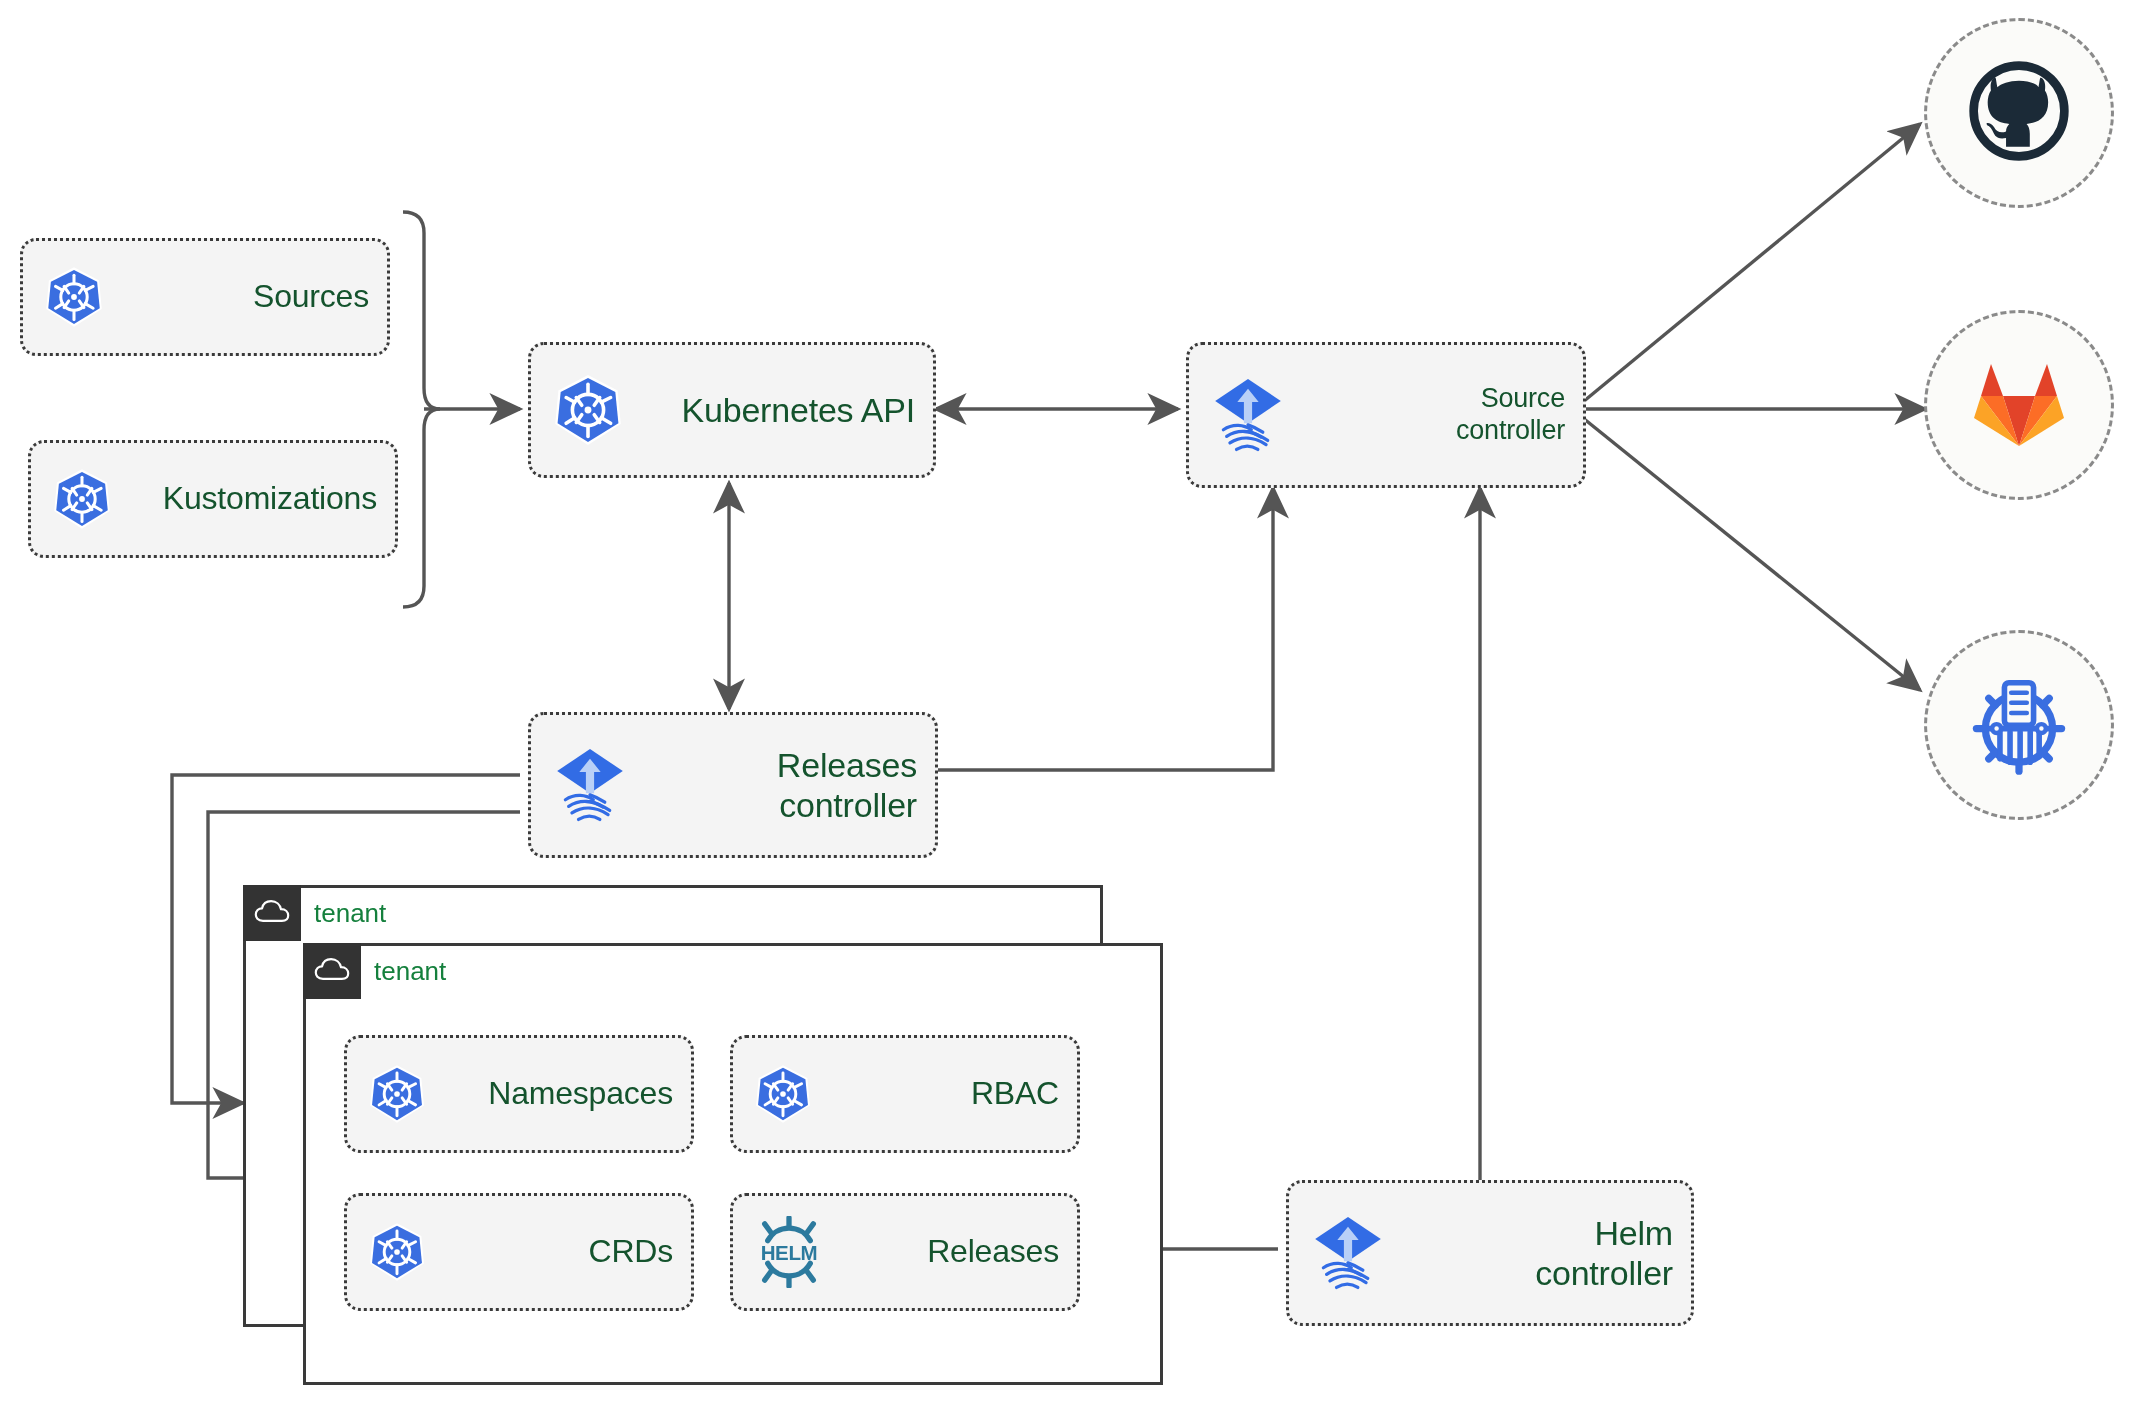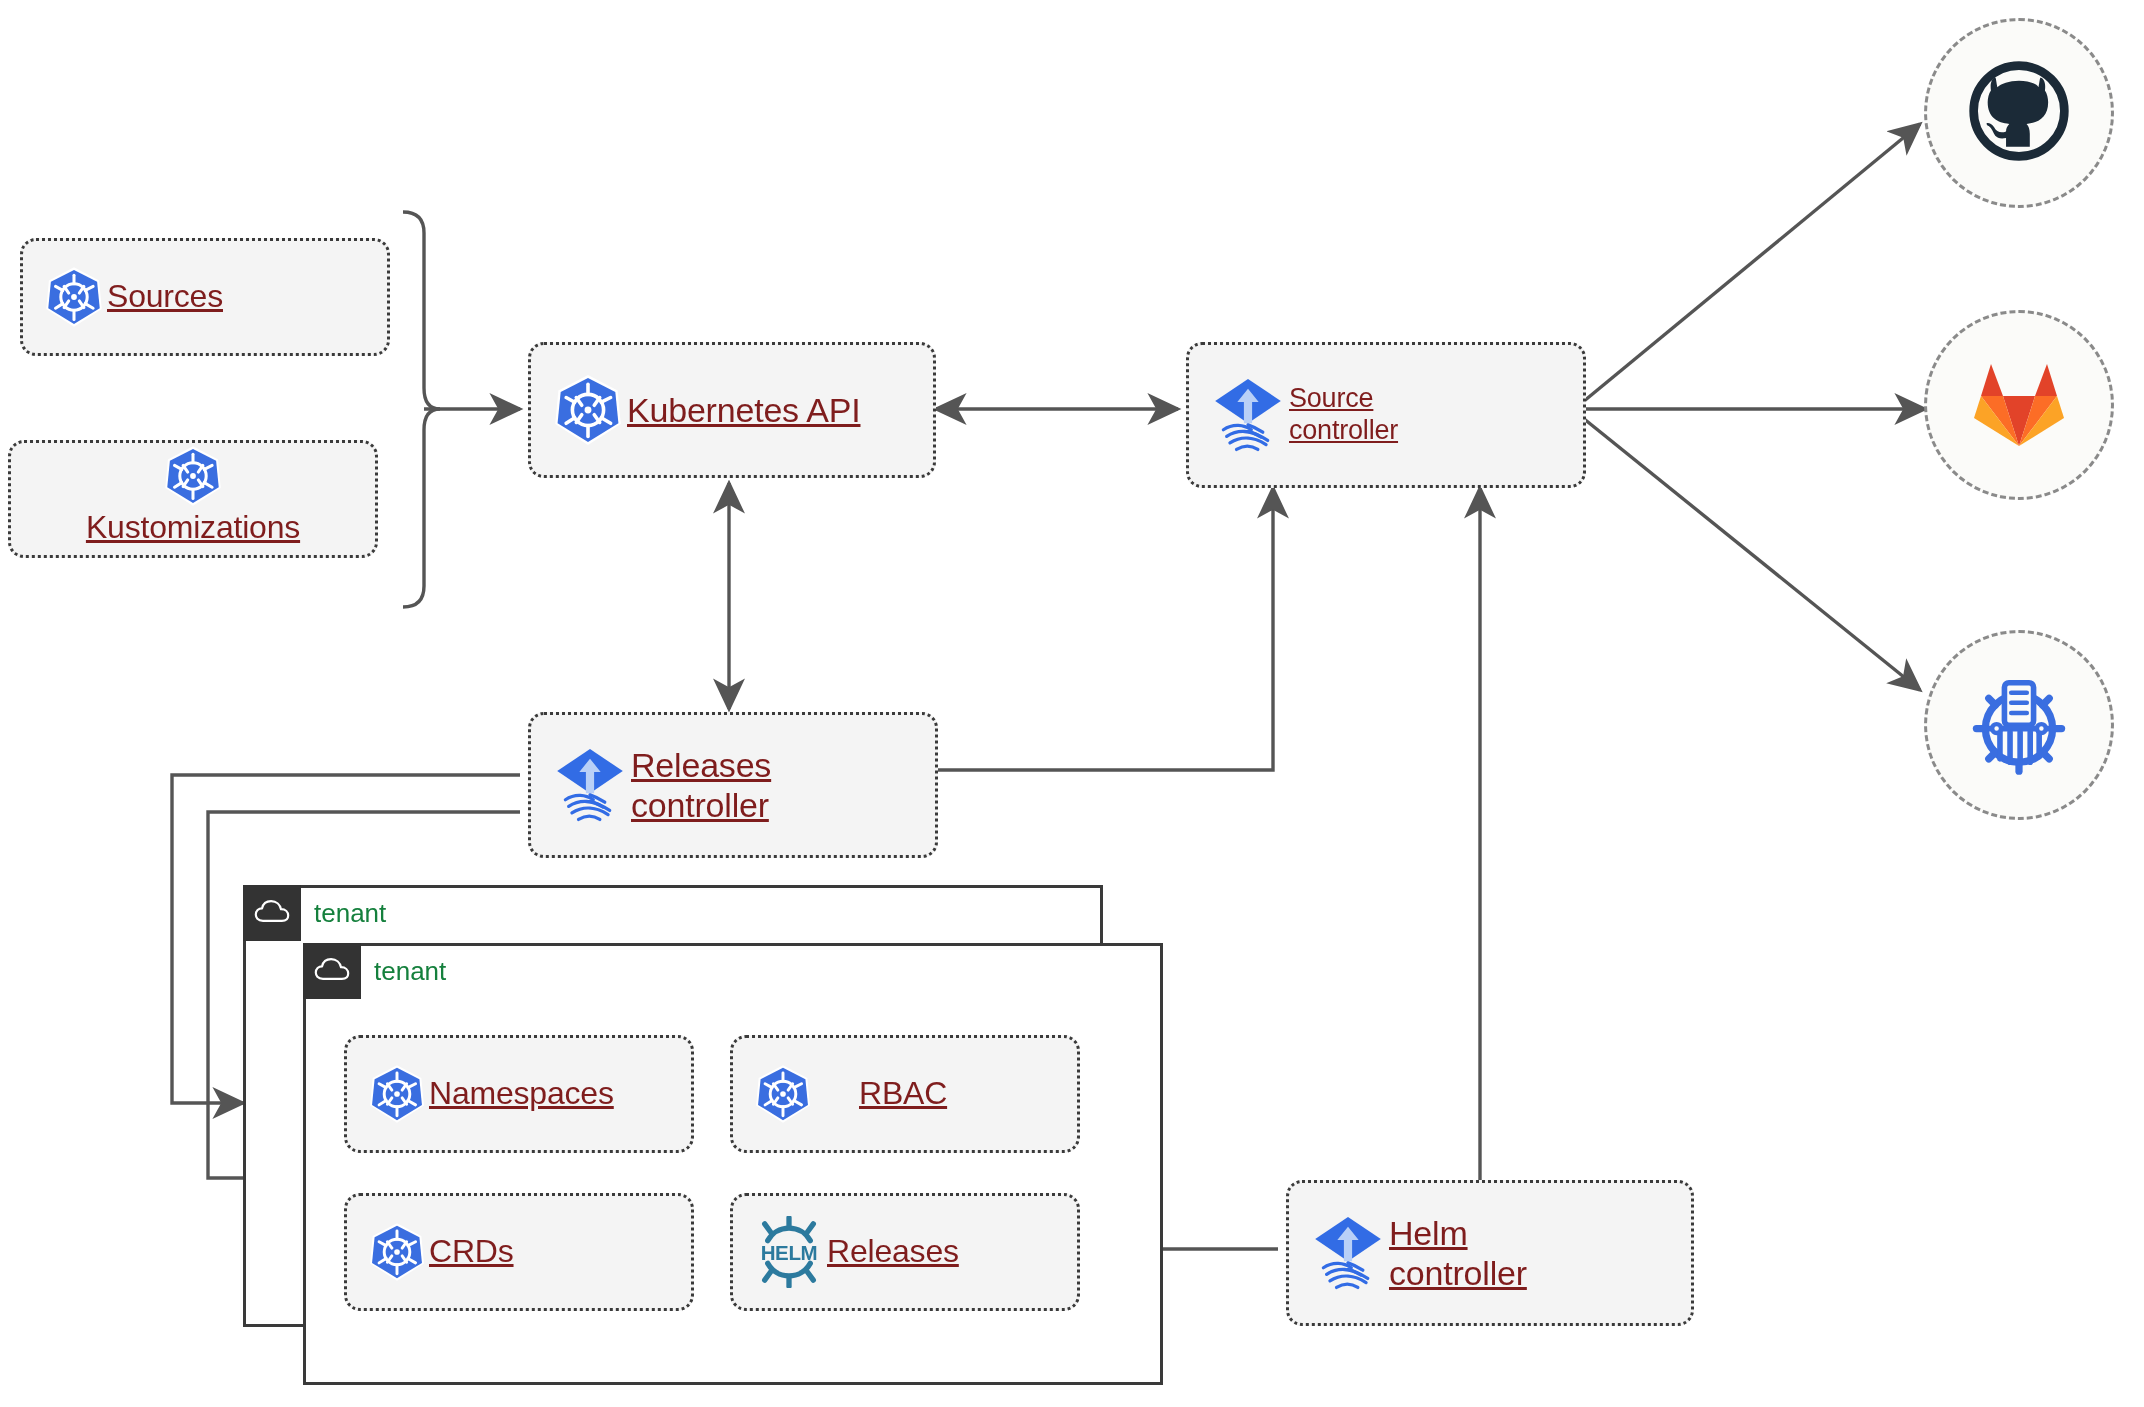--- a/index.html
+++ b/index.html
@@ -37,26 +37,25 @@
     padding: 0 18px;
   }
   .node .ico {
     flex: 0 0 auto;
     display: flex;
     align-items: center;
     justify-content: center;
   }
   .node .lbl {
     flex: 1 1 auto;
-    text-align: left;
-    color: #7f1d1d;
+    text-align: right;
+    color: #14532d;
     line-height: 1.18;
     white-space: pre-line;
     letter-spacing: -0.2px;
-    text-decoration: underline;
   }
   
   .provider {
     position: absolute;
     z-index: 3;
     border-radius: 50%;
     background: #fbfbf9;
     border: 3px dashed #8a8a8a;
     display: flex;
     align-items: center;
@@ -152,21 +151,21 @@
           <line x1="35" y1="66" x2="42" y2="56"></line>
           <line x1="58" y1="44" x2="65" y2="34"></line>
           <line x1="35" y1="34" x2="42" y2="44"></line>
           <line x1="58" y1="56" x2="65" y2="66"></line>
         </g>
       </svg>
     </span>
     <span class="lbl" style="font-size:32px;">Sources</span>
   </div>
 
-  <div class="node" style="left:8px; top:440px; width:370px; height:118px;flex-direction:column;">
+  <div class="node" style="left:28px; top:440px; width:370px; height:118px;">
     <span class="ico">
       <svg width="66" height="66" viewBox="0 0 100 100">
         <polygon points="50,5 88,25 92,68 50,95 8,68 12,25" fill="#ffffff"></polygon>
         <polygon points="50,9 85,27 89,67 50,91 11,67 15,27" fill="#3a6ee0"></polygon>
         <g fill="none" stroke="#ffffff" stroke-width="4.6" stroke-linecap="round">
           <circle cx="50" cy="50" r="20"></circle>
           <circle cx="50" cy="50" r="4.4" fill="#ffffff" stroke="none"></circle>
           <line x1="50" y1="17" x2="50" y2="30"></line>
           <line x1="50" y1="70" x2="50" y2="84"></line>
           <line x1="22" y1="34" x2="33" y2="40"></line>

